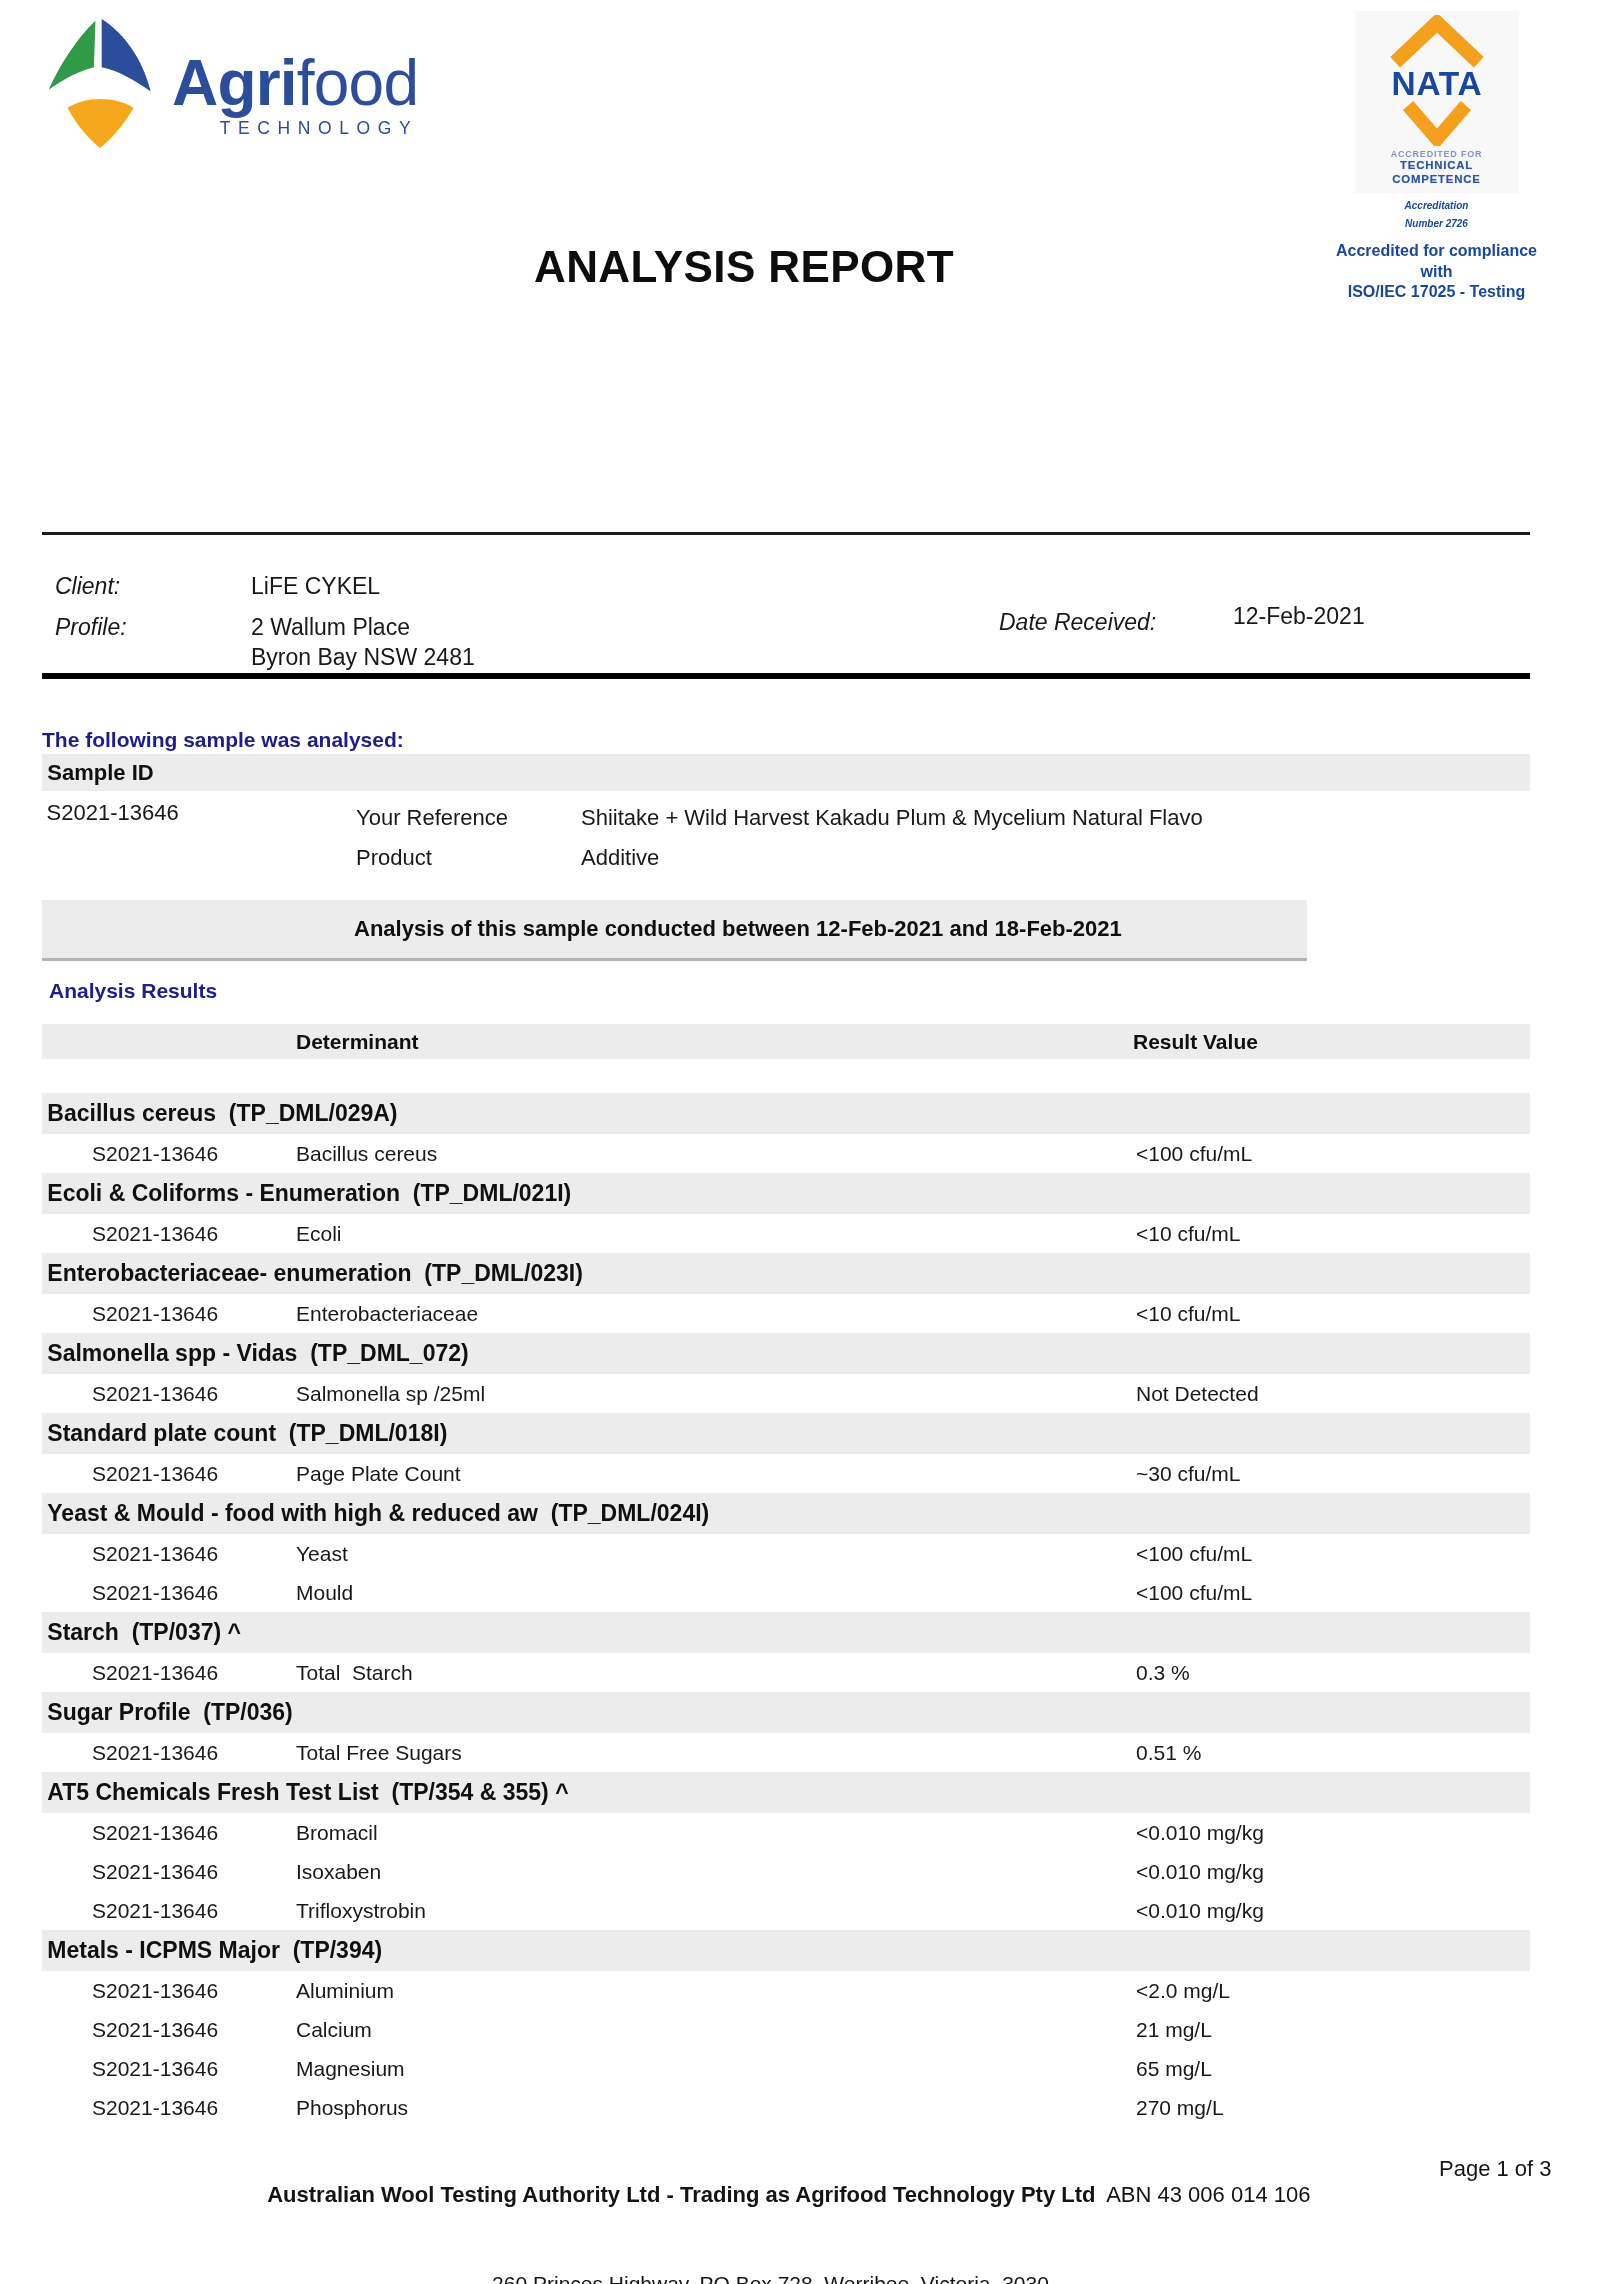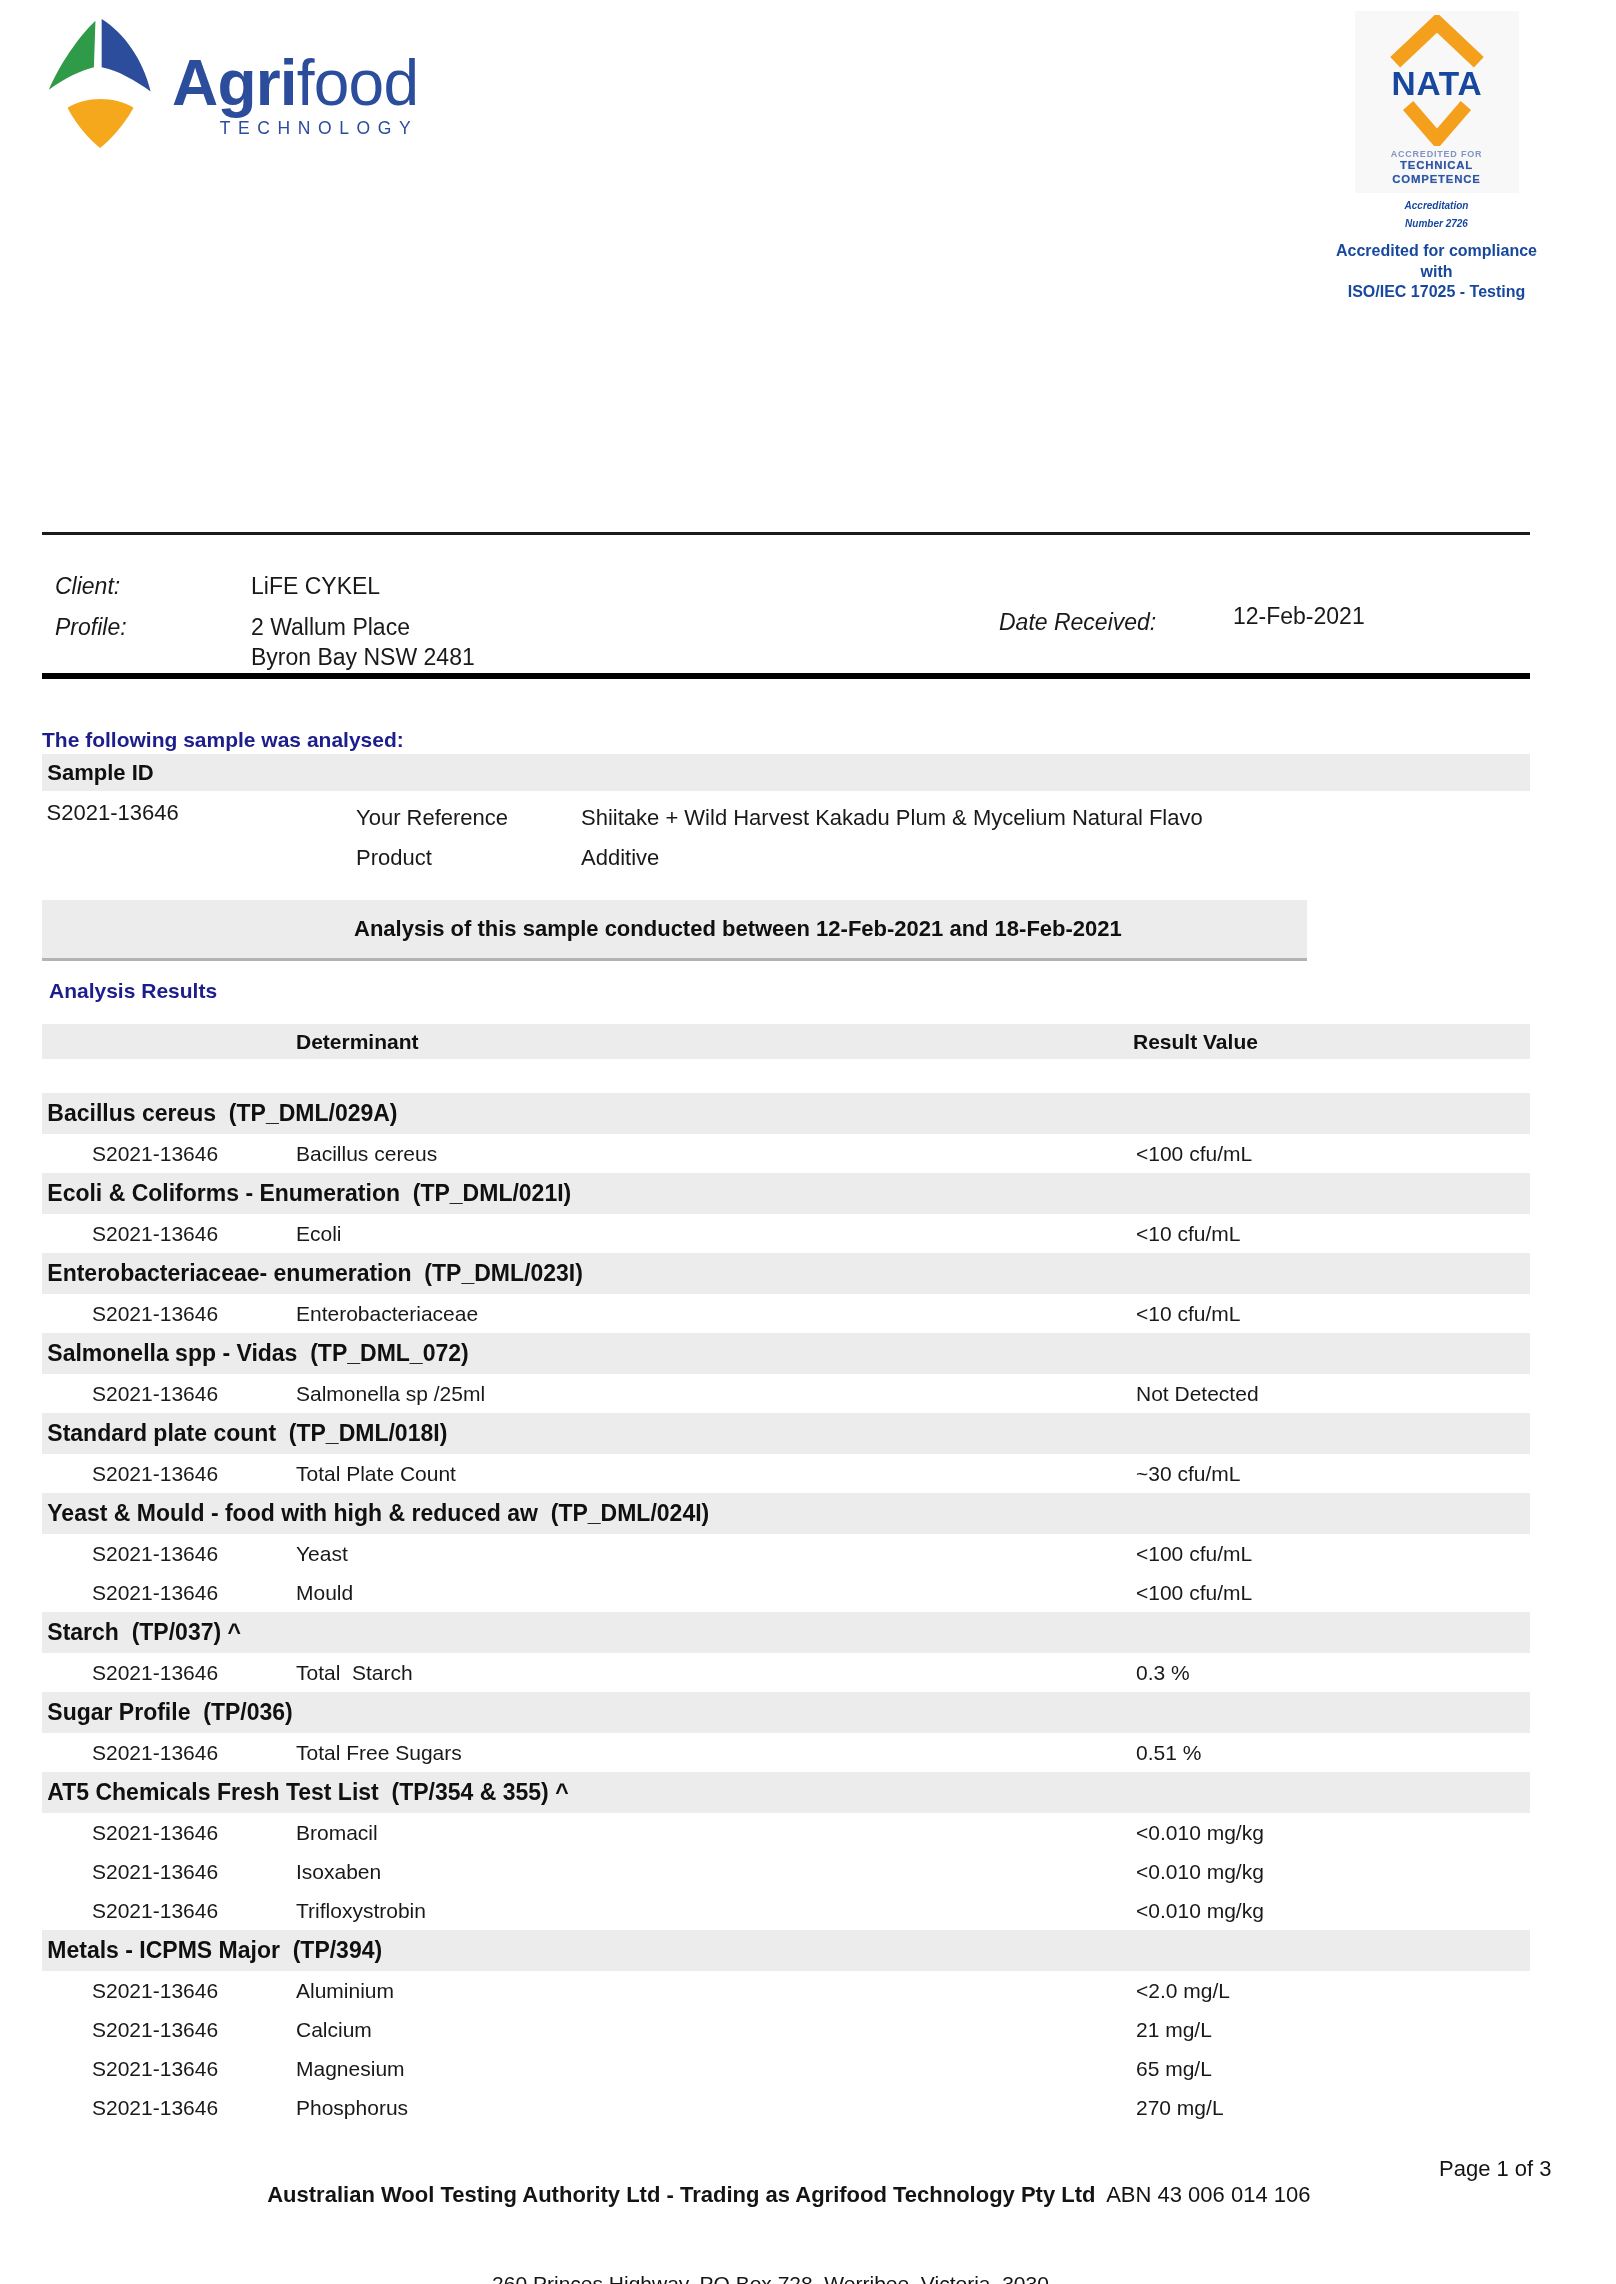--- a/index.html
+++ b/index.html
@@ -104,20 +104,21 @@
     <div class="nata-accred">
       <div>Accreditation</div>
       <div>Number 2726</div>
     </div>
     <div class="nata-compliance">
       <div>Accredited for compliance with</div>
       <div>ISO/IEC 17025 - Testing</div>
     </div>
   </div>
 
+  <div class="report-title">ANALYSIS REPORT</div>
 
   <div class="rule-top"></div>
   <span class="lbl" style="left:55px;top:573px;">Client:</span>
   <span class="val" style="left:251px;top:573px;">LiFE CYKEL</span>
   <span class="lbl" style="left:55px;top:614px;">Profile:</span>
   <span class="val" style="left:251px;top:614px;">2 Wallum Place</span>
   <span class="val" style="left:251px;top:644px;">Byron Bay NSW 2481</span>
   <span class="lbl" style="left:999px;top:609px;">Date Received:</span>
   <span class="val" style="left:1233px;top:603px;">12-Feb-2021</span>
   <div class="rule-bottom"></div>
@@ -169,21 +170,21 @@
       </div>
       <div class="group-bar">Salmonella spp - Vidas  (TP_DML_072)</div>
       <div class="result-row">
         <span class="cell-id">S2021-13646</span>
         <span class="cell-det">Salmonella sp /25ml</span>
         <span class="cell-val">Not Detected</span>
       </div>
       <div class="group-bar">Standard plate count  (TP_DML/018I)</div>
       <div class="result-row">
         <span class="cell-id">S2021-13646</span>
-        <span class="cell-det">Total Plate Count</span>
+        <span class="cell-det">Page Plate Count</span>
         <span class="cell-val">~30 cfu/mL</span>
       </div>
       <div class="group-bar">Yeast &amp; Mould - food with high &amp; reduced aw  (TP_DML/024I)</div>
       <div class="result-row">
         <span class="cell-id">S2021-13646</span>
         <span class="cell-det">Yeast</span>
         <span class="cell-val">&lt;100 cfu/mL</span>
       </div>
       <div class="result-row">
         <span class="cell-id">S2021-13646</span>

